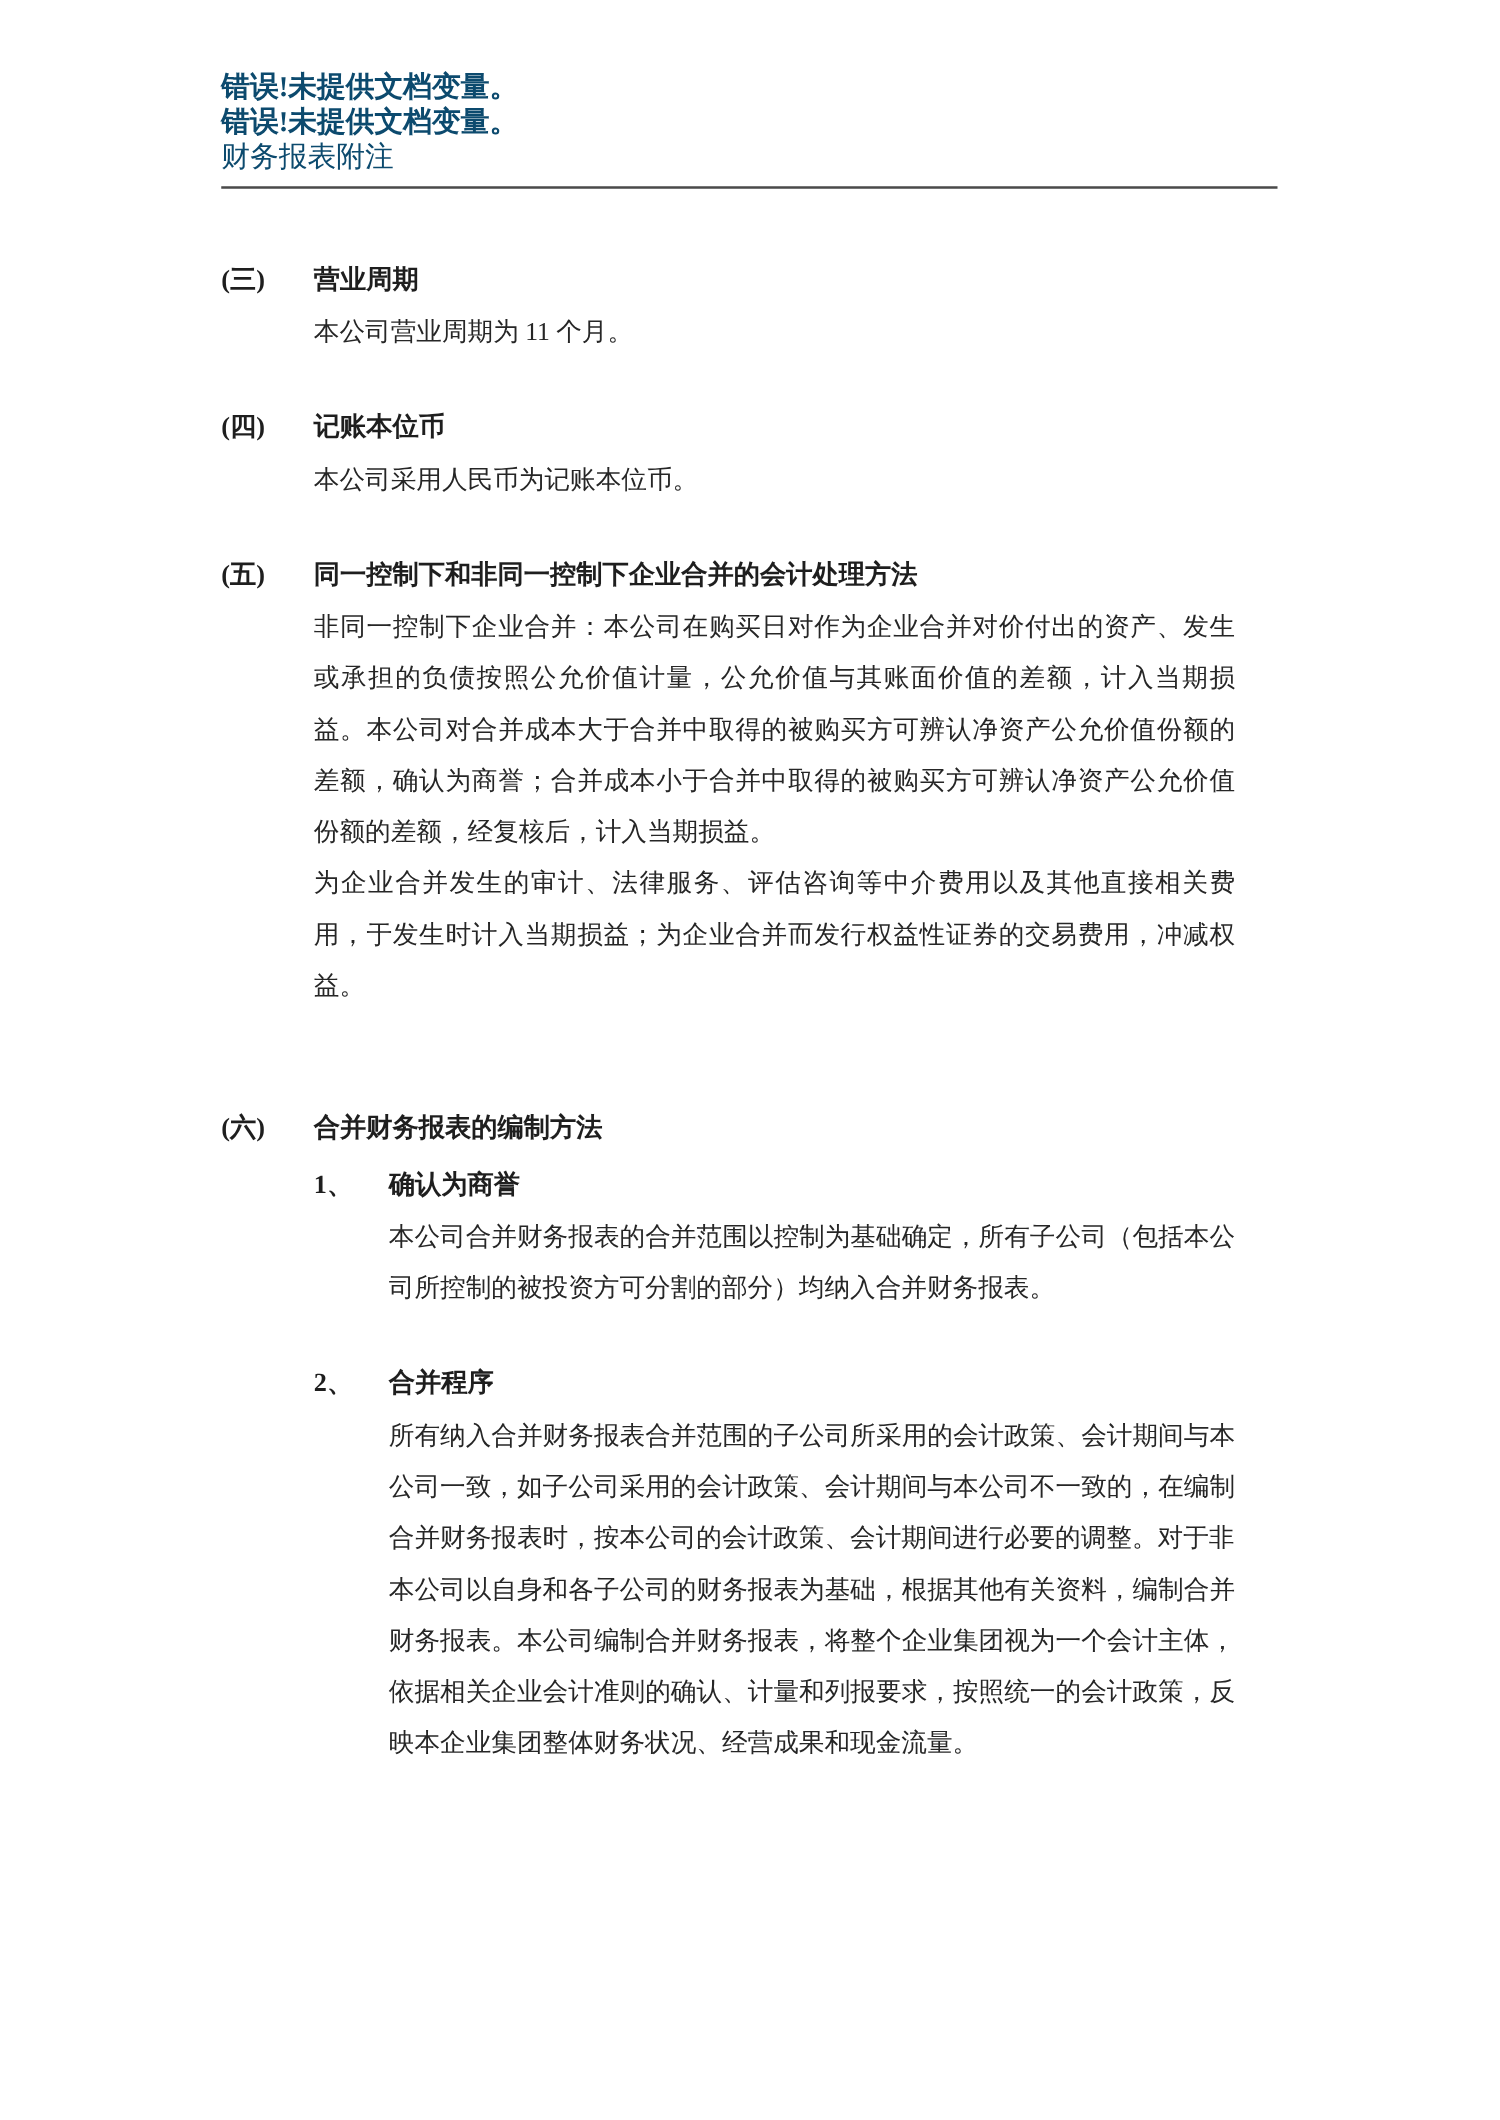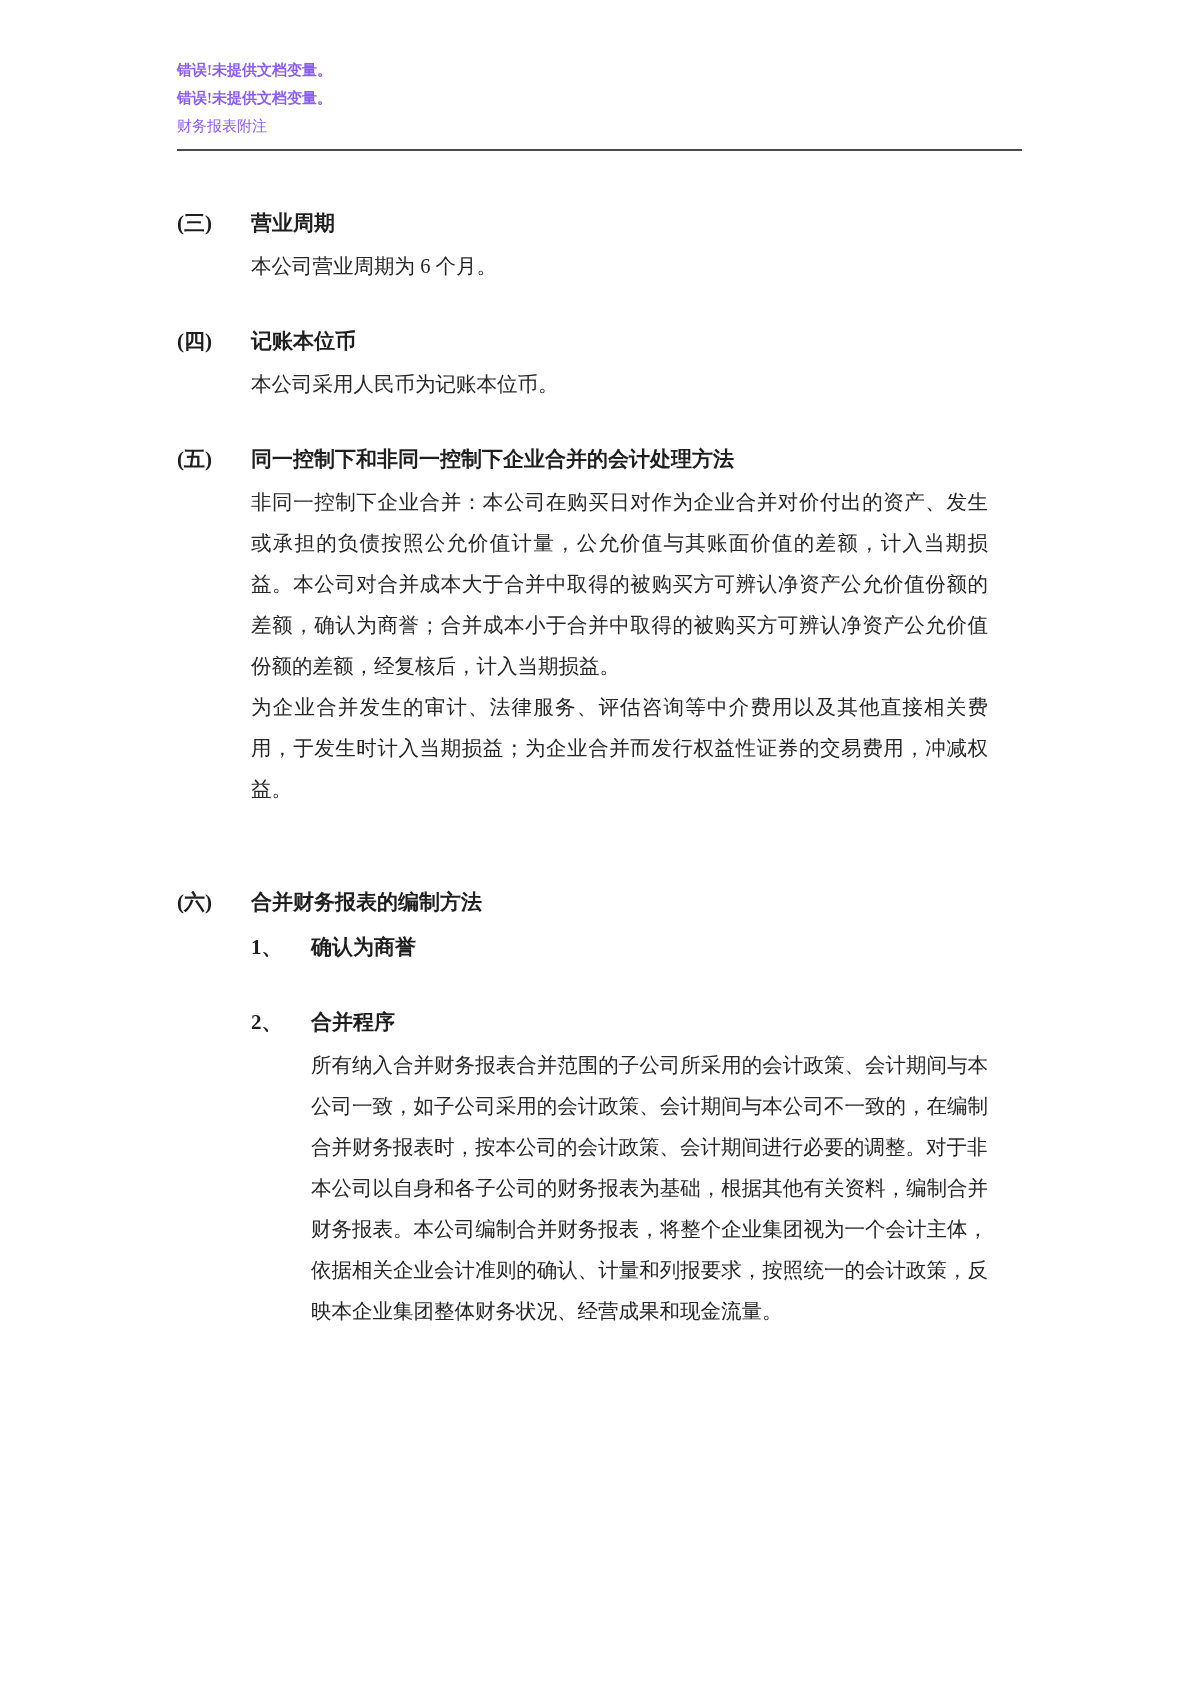--- a/index.html
+++ b/index.html
@@ -18,23 +18,23 @@
   .page {
     box-sizing: border-box;
     width: 1200px;
     height: 1696px;
     padding: 56px 212px 0 177px;
     position: relative;
   }
 
   
   .doc-header {
-    font-size: 15px;
+    font-size: 23px;
     line-height: 28px;
-    color: #8b5cf6;
+    color: #0c4a6e;
   }
   .doc-header .hdr-bold { font-weight: bold; }
   .hdr-rule {
     height: 0;
     border-top: 2px solid #4a4a4a;
     margin: 9px -34px 0 0;   
   }
 
   
   .sec { margin-top: 34px; }
@@ -95,21 +95,21 @@
     <div>财务报表附注</div>
     <div class="hdr-rule"></div>
   </header>
 
   <section class="sec first">
     <div class="sec-head">
       <span class="sec-label">(三)</span>
       <span class="sec-title">营业周期</span>
     </div>
     <div class="sec-body">
-      <p>本公司营业周期为 6 个月。</p>
+      <p>本公司营业周期为 11 个月。</p>
     </div>
   </section>
 
   <section class="sec">
     <div class="sec-head">
       <span class="sec-label">(四)</span>
       <span class="sec-title">记账本位币</span>
     </div>
     <div class="sec-body">
       <p>本公司采用人民币为记账本位币。</p>
@@ -133,20 +133,23 @@
       <span class="sec-title">合并财务报表的编制方法</span>
     </div>
 
     <div class="subsec-wrap">
 
       <div class="subsec first">
         <div class="subsec-head">
           <span class="subsec-label">1、</span>
           <span class="subsec-title">确认为商誉</span>
         </div>
+        <div class="subsec-body">
+          <p>本公司合并财务报表的合并范围以控制为基础确定，所有子公司（包括本公司所控制的被投资方可分割的部分）均纳入合并财务报表。</p>
+        </div>
       </div>
 
       <div class="subsec">
         <div class="subsec-head">
           <span class="subsec-label">2、</span>
           <span class="subsec-title">合并程序</span>
         </div>
         <div class="subsec-body">
           <p>所有纳入合并财务报表合并范围的子公司所采用的会计政策、会计期间与本公司一致，如子公司采用的会计政策、会计期间与本公司不一致的，在编制合并财务报表时，按本公司的会计政策、会计期间进行必要的调整。对于非</p>
           <p>本公司以自身和各子公司的财务报表为基础，根据其他有关资料，编制合并财务报表。本公司编制合并财务报表，将整个企业集团视为一个会计主体，依据相关企业会计准则的确认、计量和列报要求，按照统一的会计政策，反映本企业集团整体财务状况、经营成果和现金流量。</p>

